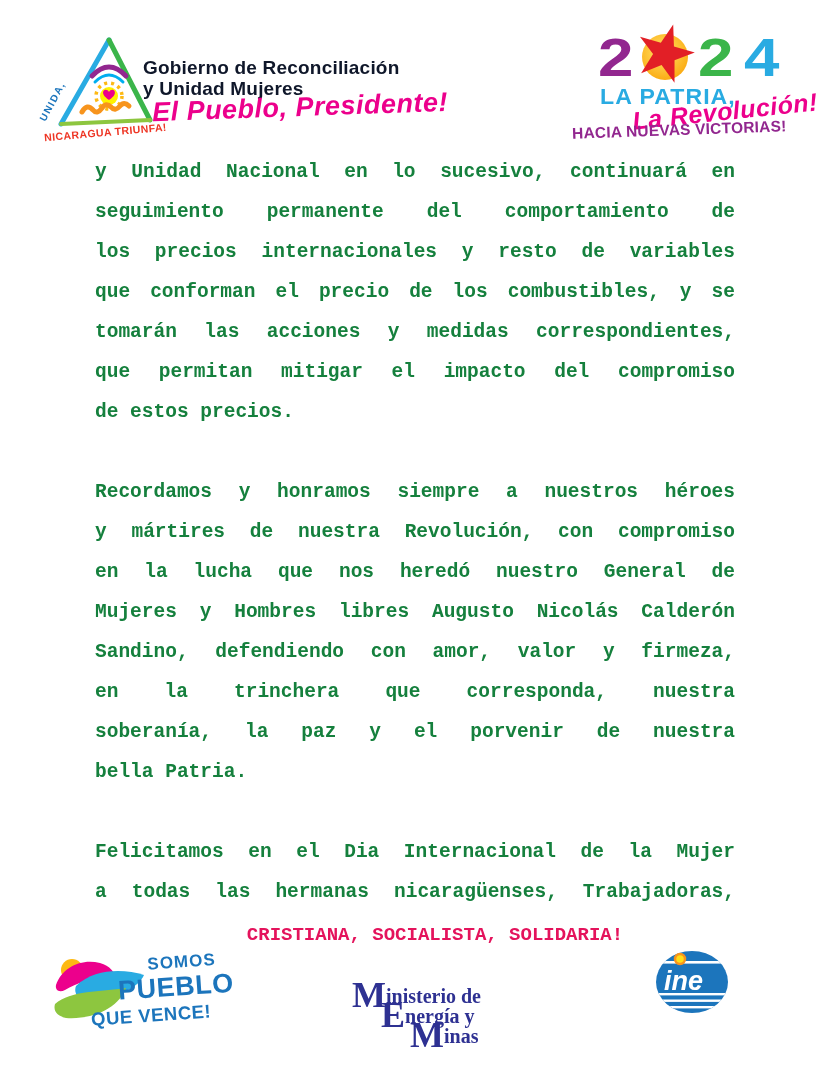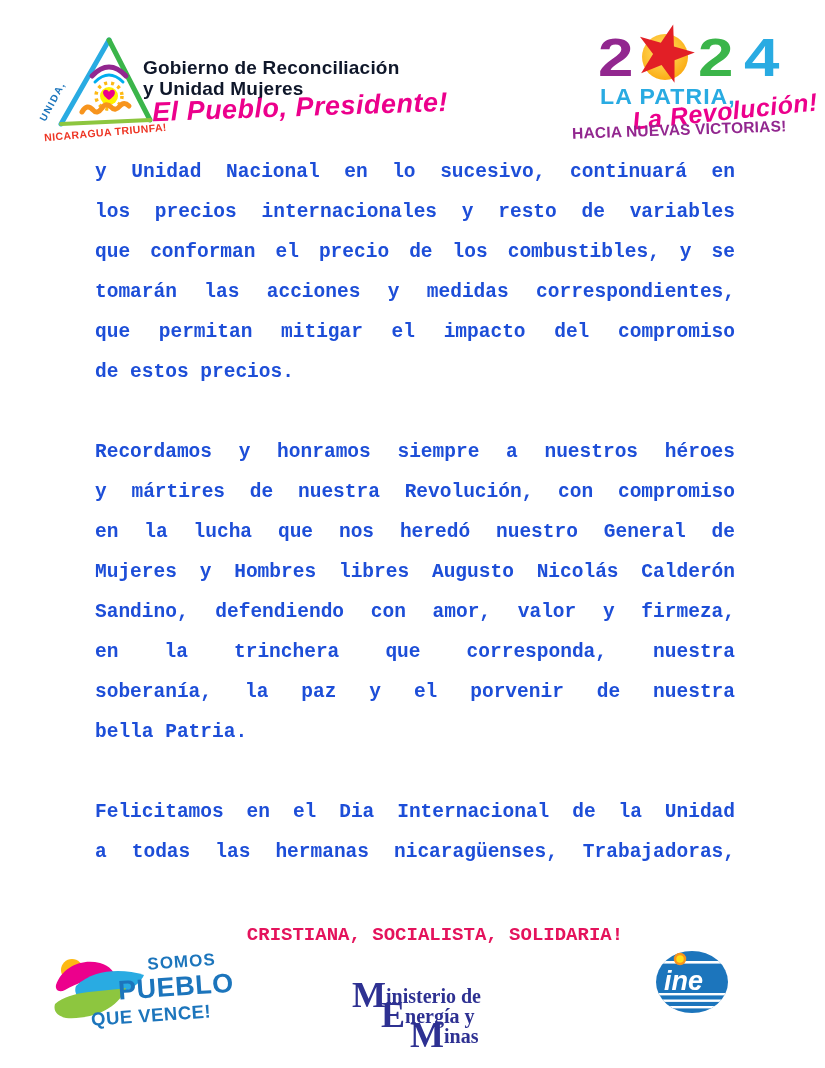--- a/index.html
+++ b/index.html
@@ -29,21 +29,21 @@
            background:radial-gradient(circle at 45% 40%, #FFD34E 25%, #FBAE17 72%, #F7941D 100%);}
   .ystar{position:absolute;left:36px;top:-2px;width:62px;height:62px;}
   .lapatria{position:absolute;left:600px;top:84px;color:#29ABE2;font-weight:900;font-size:22px;
             letter-spacing:1px;transform:scaleX(1.05);transform-origin:left top;white-space:nowrap;}
   .larev{position:absolute;left:632px;top:97px;color:#EC008C;font-size:25px;font-weight:bold;
          font-style:italic;transform:rotate(-6deg);white-space:nowrap;letter-spacing:.5px;}
   .hacia{position:absolute;left:572px;top:121px;color:#92278F;font-weight:800;font-size:15.5px;
          transform:rotate(-2deg);white-space:nowrap;letter-spacing:.2px;}
 
   
-  .body-text{position:absolute;left:95px;top:152px;width:640px;color:#1d4ed8;
+  .body-text{position:absolute;left:95px;top:152px;width:640px;color:#15803d;
              font-family:"Liberation Mono","DejaVu Sans Mono",monospace;
              font-weight:bold;font-size:19.5px;line-height:40px;}
   .para + .para{margin-top:40px;}
   .bline{text-align:justify;text-align-last:justify;}
   .bline.last{text-align:right;text-align-last:left;}
 
   
   .motto{position:absolute;left:130px;top:924px;width:610px;text-align:center;color:#E4135C;
          font-family:"Liberation Mono","DejaVu Sans Mono",monospace;font-weight:bold;font-size:19px;}
   .waves-svg{position:absolute;left:50px;top:955px;}
@@ -95,38 +95,39 @@
     <span class="ydigit yd3">2</span>
     <span class="ydigit yd4">4</span>
   </div>
   <div class="lapatria">LA PATRIA,</div>
   <div class="larev">La Revolución!</div>
   <div class="hacia">HACIA NUEVAS VICTORIAS!</div>
 
   <div class="body-text">
     <div class="para">
       <div class="bline">y Unidad Nacional en lo sucesivo, continuará en</div>
+      <div class="bline">seguimiento permanente del comportamiento de</div>
       <div class="bline">los precios internacionales y resto de variables</div>
       <div class="bline">que conforman el precio de los combustibles, y se</div>
       <div class="bline">tomarán las acciones y medidas correspondientes,</div>
       <div class="bline">que permitan mitigar el impacto del compromiso</div>
       <div class="bline last">de estos precios.</div>
     </div>
     <div class="para">
       <div class="bline">Recordamos y honramos siempre a nuestros héroes</div>
       <div class="bline">y mártires de nuestra Revolución, con compromiso</div>
       <div class="bline">en la lucha que nos heredó nuestro General de</div>
       <div class="bline">Mujeres y Hombres libres Augusto Nicolás Calderón</div>
       <div class="bline">Sandino, defendiendo con amor, valor y firmeza,</div>
       <div class="bline">en la trinchera que corresponda, nuestra</div>
       <div class="bline">soberanía, la paz y el porvenir de nuestra</div>
       <div class="bline last">bella Patria.</div>
     </div>
     <div class="para">
-      <div class="bline">Felicitamos en el Dia Internacional de la Unidad</div>
+      <div class="bline">Felicitamos en el Dia Internacional de la Mujer</div>
       <div class="bline">a todas las hermanas nicaragüenses, Trabajadoras,</div>
     </div>
   </div>
 
   <div class="motto">CRISTIANA, SOCIALISTA, SOLIDARIA!</div>
 
   <svg class="waves-svg" width="100" height="72" viewBox="0 0 100 72">
     <circle cx="22" cy="15" r="11" fill="#FDB913"></circle>
     <path d="M6,30 C12,12 32,3 50,8 C60,11 65,17 67,25 C51,19 31,26 15,35 C9,38 5,35 6,30 Z" fill="#EC008C"></path>
     <path d="M26,31 C45,13 74,14 94,20 C88,34 60,47 31,43 C26,41 24,36 26,31 Z" fill="#29ABE2"></path>

